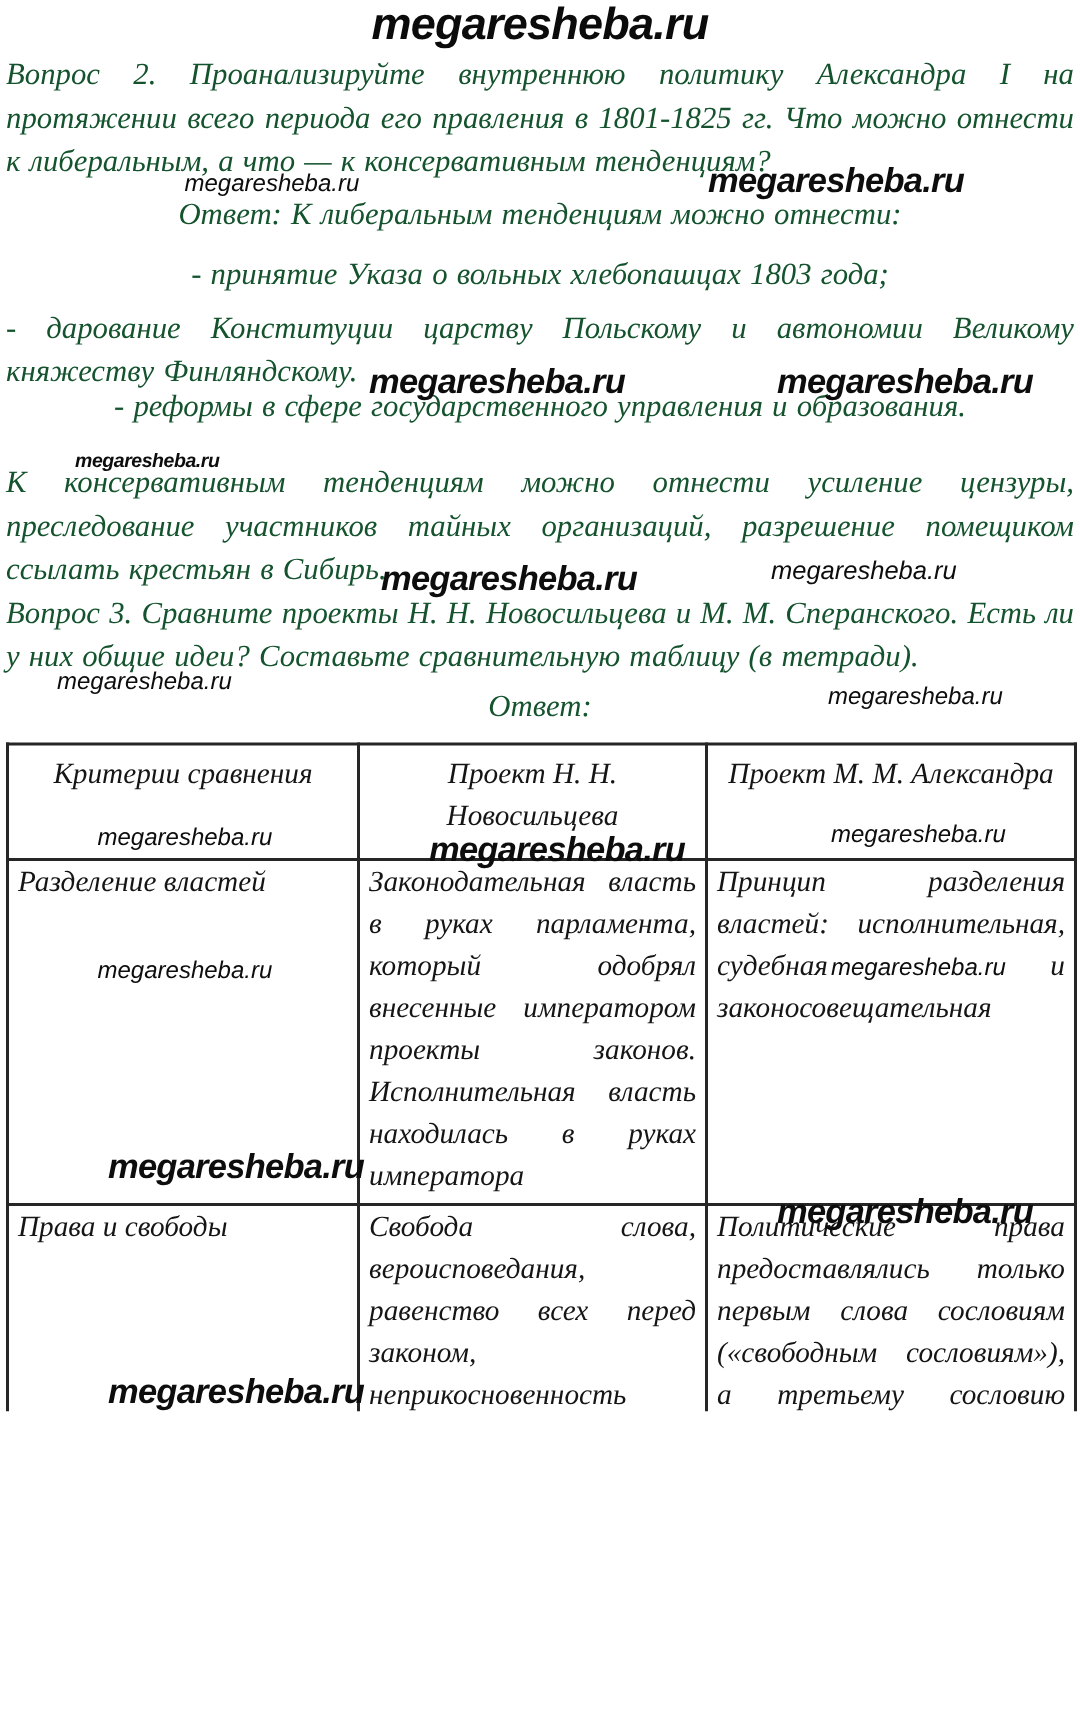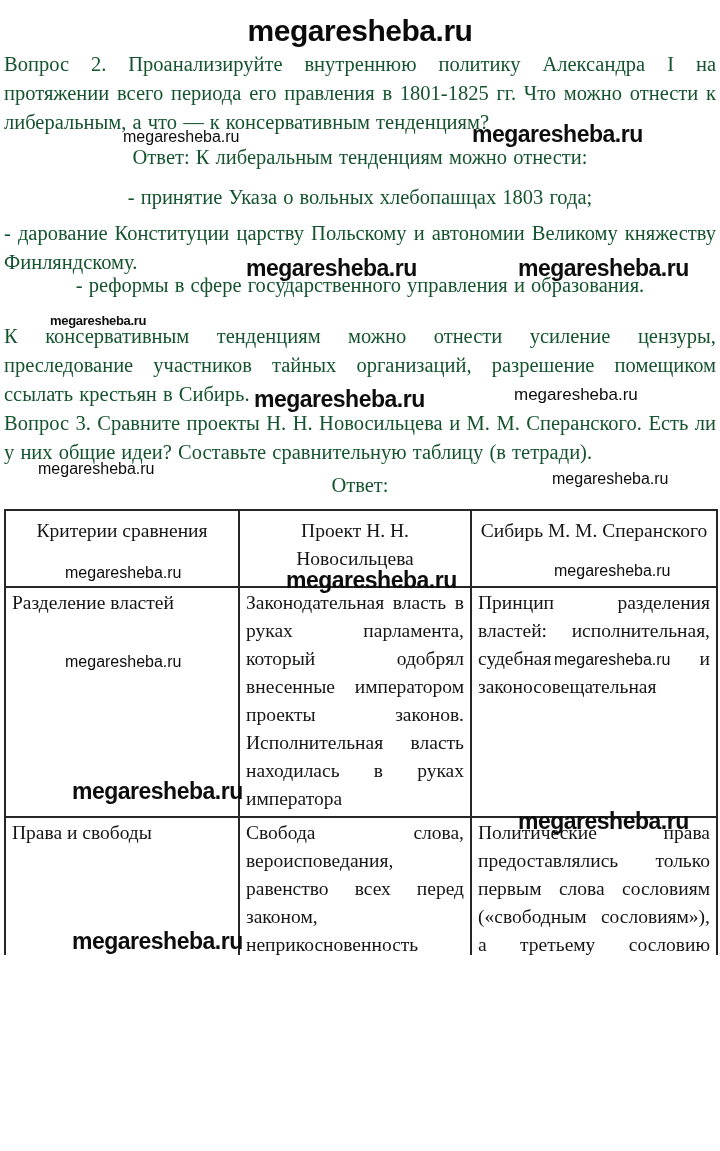--- a/index.html
+++ b/index.html
@@ -1,19 +1,19 @@
 <!DOCTYPE html>
 <html><head>
 <meta charset="utf-8">
 <style>
   html,body { margin:0; padding:0; background:#ffffff; }
   .page {
-    position:relative; width:720px; height:941px; margin:14px auto;
+    position:relative; width:720px; height:941px; margin:0 auto;
     background:#ffffff; color:#111;
-    font-family:"Liberation Serif", serif; overflow:hidden;
+    font-family:"Liberation Serif", serif; overflow:hidden;font-style:italic;
   }
   .brand-top, .brand-bottom {
     position:absolute; left:0; width:720px; text-align:center;
     font-family:"Liberation Sans", sans-serif; font-weight:bold;
     font-size:30px; letter-spacing:-0.5px; color:#0b0b0b;
   }
   .brand-top { top:0; }
   .brand-bottom { top:1112px; }
   .para {
     position:absolute; left:4px; width:712px;
@@ -69,21 +69,21 @@
   <table class="cmp">
     <colgroup>
       <col style="width:234px">
         <col style="width:232px">
         <col style="width:246px">
     </colgroup>
     <tbody>
       <tr class="hrow">
         <th>Критерии сравнения</th>
         <th>Проект Н. Н. Новосильцева</th>
-        <th>Сибирь М. М. Сперанского</th>
+        <th>Проект М. М. Александра</th>
       </tr>
       <tr class="row1">
         <td class="crit">Разделение властей</td>
         <td class="just">Законодательная власть в руках парламента, который одобрял внесенные императором проекты законов. Исполнительная власть находилась в руках императора</td>
         <td class="just">Принцип разделения властей: исполнительная, судебная и законосовещательная</td>
       </tr>
       <tr class="row2">
         <td class="crit">Права и свободы</td>
         <td class="just">Свобода слова, вероисповедания, равенство всех перед законом, неприкосновенность личности, право на частную собственность</td>
         <td class="just">Политические права предоставлялись только первым слова сословиям («свободным сословиям»), а третьему сословию давались общие гражданские права (главным среди</td>

